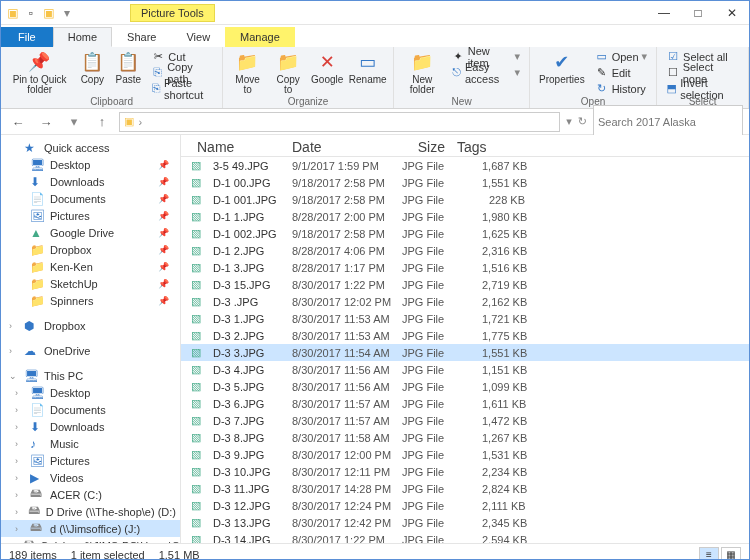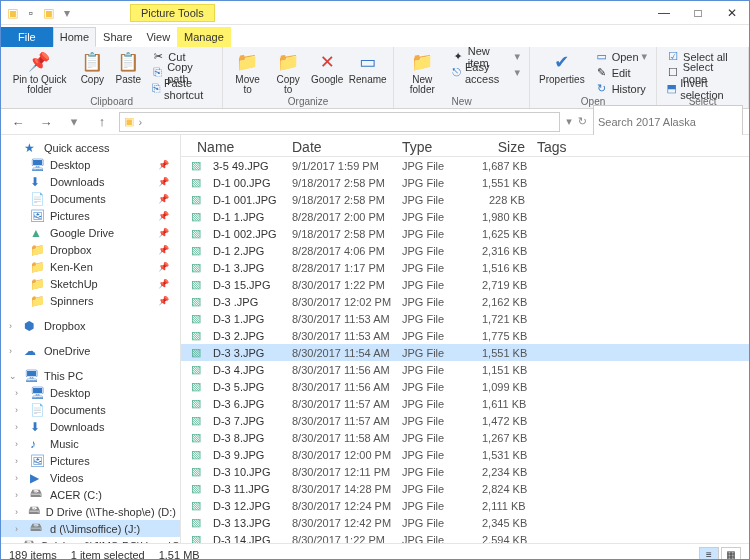--- a/index.html
+++ b/index.html
@@ -5,21 +5,21 @@
 *{box-sizing:border-box;margin:0;padding:0;font-family:"Segoe UI",Arial,sans-serif;font-size:11px;color:#333}
 body{width:750px;height:560px;background:#fff;overflow:hidden;border:1px solid #5a8fd6;position:relative}
 .titlebar{height:24px;display:flex;align-items:center;background:#fff;border-bottom:1px solid #e5e5e5}
 .qat{display:flex;align-items:center;gap:2px;padding:0 4px}
 .qat-icon{width:16px;height:16px;display:flex;align-items:center;justify-content:center;font-size:12px}
 .folder-icon{color:#f7c348}
 .ctx-tab{background:#fff36b;border:1px solid #e8d84a;padding:2px 10px;margin-left:51px;font-size:11px}
 .winctrls{margin-left:auto;display:flex}
 .winctrls div{width:34px;height:24px;display:flex;align-items:center;justify-content:center;font-size:12px}
 .tabs{height:22px;display:flex;align-items:flex-end;background:#fff}
-.tab{padding:3px 6px;border:1px solid transparent;cursor:pointer}
+.tab{padding:3px 14px;border:1px solid transparent;cursor:pointer}
 .tab.file{background:#1979ca;color:#fff;padding:3px 16px}
 .tab.active{border:1px solid #d4d4d4;border-bottom:1px solid #f2f4f7;background:#f2f4f7}
 .tab.ctx{background:#fff36b}
 .ribbon{height:62px;background:#f2f4f7;border-bottom:1px solid #d4d4d4;display:flex}
 .group{border-right:1px solid #e0e0e0;padding:2px 6px 0;display:flex;flex-direction:column;justify-content:space-between}
 .group-body{display:flex;gap:4px;align-items:flex-start;height:46px}
 .group-label{text-align:center;font-size:10px;color:#666;padding-bottom:1px}
 .lbtn{display:flex;flex-direction:column;align-items:center;gap:1px;padding:1px 3px;min-width:32px}
 .lbtn .ic{width:24px;height:24px;font-size:18px;display:flex;align-items:center;justify-content:center}
 .lbtn .lb{font-size:10px;text-align:center;line-height:10px}
@@ -352,21 +352,20 @@
       <div class="nav-item">
         <span class="exp">›</span>
         <span class="ic gray">🖴</span>
         <span>Quicken (\\JIMS-PC\Users\Suzy\Doc</span>
       </div>
     </div>
   <div class="list">
     <div class="cols">
       <div class="col name">Name</div>
       <div class="col date">Date</div>
-      <div class="col type">Type</div>
       <div class="col size">Size</div>
       <div class="col tags">Tags</div>
     </div>
     <div id="rows">
         <div class="row">
           <span class="ic">▧</span>
           <span class="c name">3-5 49.JPG</span>
           <span class="c date">9/1/2017 1:59 PM</span>
           <span class="c type">JPG File</span>
           <span class="c size">1,687 KB</span>

